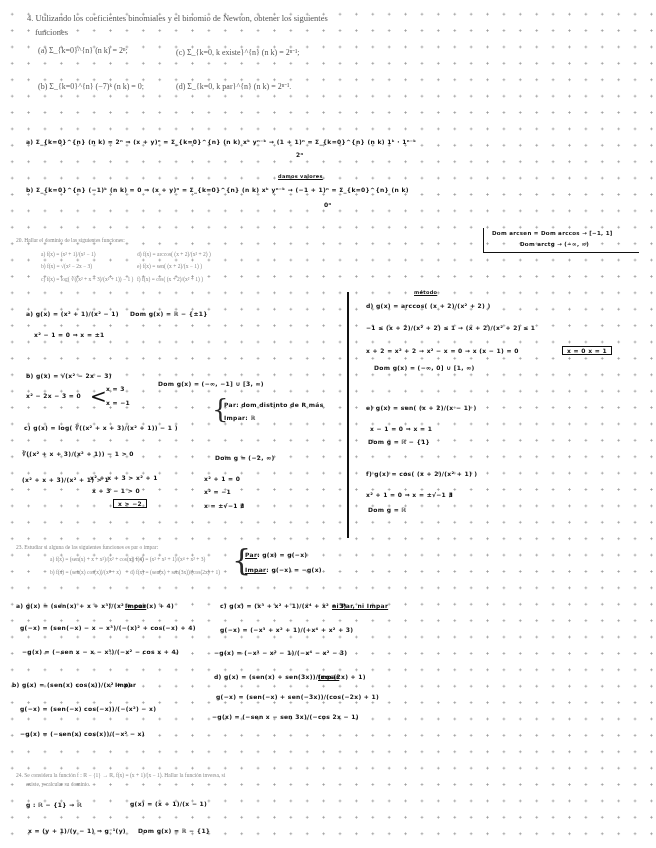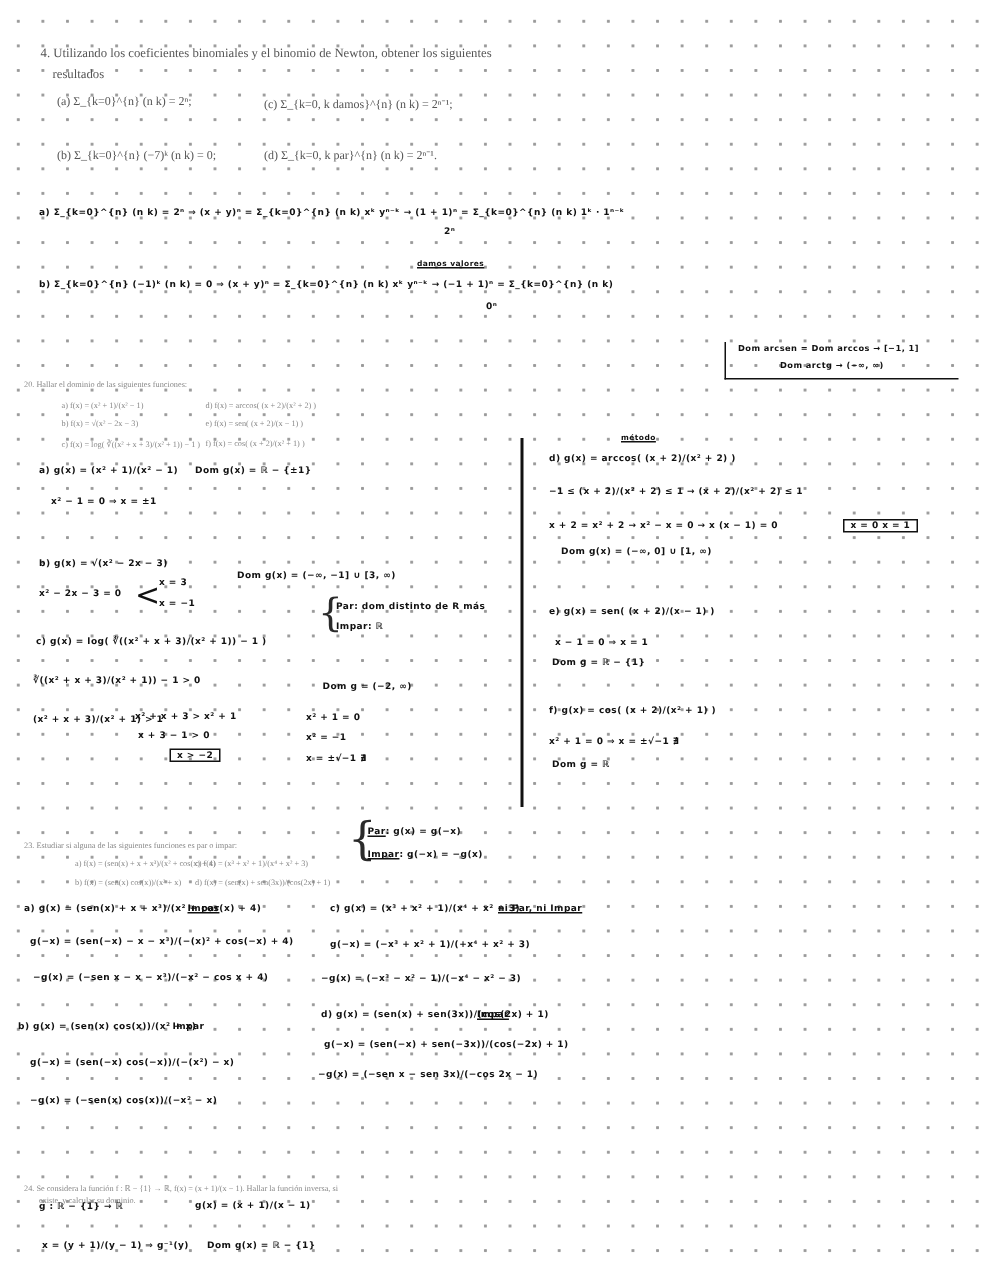--- a/index.html
+++ b/index.html
@@ -6,38 +6,38 @@
   body{
     width:656px;height:848px;overflow:hidden;position:relative;
     background-color:#ffffff;
     background-image:radial-gradient(circle, #9a9a9a 0.9px, transparent 1.1px);
     background-size:16.4px 16.4px;
     background-position:4px 6px;
     font-family:"DejaVu Serif", serif;
     color:#2a2a2a;
   }
   .abs{position:absolute;white-space:nowrap;}
-  .printed{font-family:"Liberation Serif", serif;color:#555;margin-top:17px;}
+  .printed{font-family:"Liberation Serif", serif;color:#555;}
   .hand{font-family:"DejaVu Sans", sans-serif;color:#111;font-weight:bold;letter-spacing:0.3px;}
   .p-title{font-size:8.5px;}
   .p-small{font-size:5.5px;color:#888;}
   .p-item{font-size:8px;}
   .h-sm{font-size:6px;}
   .boxed{border:1.3px solid #111;padding:0 4px;}
   .underline{text-decoration:underline;}
   .vline{position:absolute;background:#111;}
   .brace{font-family:"DejaVu Serif", serif;font-weight:normal;}
 </style>
 </head>
 <body>
 
 <div class="abs printed p-title" style="left:27px;top:13px;">4. Utilizando los coeficientes binomiales y el binomio de Newton, obtener los siguientes</div>
-<div class="abs printed p-title" style="left:35px;top:27px;">resultados</div>
+<div class="abs printed p-title" style="left:35px;top:27px;">funciones</div>
 <div class="abs printed p-item" style="left:38px;top:46px;">(a)  Σ_{k=0}^{n} (n k) = 2ⁿ;</div>
-<div class="abs printed p-item" style="left:176px;top:46px;">(c)  Σ_{k=0, k damos}^{n} (n k) = 2ⁿ⁻¹;</div>
+<div class="abs printed p-item" style="left:176px;top:46px;">(c)  Σ_{k=0, k existe}^{n} (n k) = 2ⁿ⁻¹;</div>
 <div class="abs printed p-item" style="left:38px;top:82px;">(b)  Σ_{k=0}^{n} (−7)ᵏ (n k) = 0;</div>
 <div class="abs printed p-item" style="left:176px;top:80px;">(d)  Σ_{k=0, k par}^{n} (n k) = 2ⁿ⁻¹.</div>
 
 <div class="abs hand h-sm" style="left:26px;top:138px;">a)  Σ_{k=0}^{n} (n k) = 2ⁿ   ⇒   (x + y)ⁿ = Σ_{k=0}^{n} (n k) xᵏ yⁿ⁻ᵏ   →   (1 + 1)ⁿ = Σ_{k=0}^{n} (n k) 1ᵏ · 1ⁿ⁻ᵏ</div>
 <div class="abs hand h-sm" style="left:296px;top:151px;">2ⁿ</div>
 <div class="abs hand h-sm" style="left:278px;top:173px;font-size:5px;text-decoration:underline;">damos valores</div>
 <div class="abs hand h-sm" style="left:26px;top:186px;">b)  Σ_{k=0}^{n} (−1)ᵏ (n k) = 0   ⇒   (x + y)ⁿ = Σ_{k=0}^{n} (n k) xᵏ yⁿ⁻ᵏ   →   (−1 + 1)ⁿ = Σ_{k=0}^{n} (n k)</div>
 <div class="abs hand h-sm" style="left:324px;top:201px;">0ⁿ</div>
 
 <div class="abs printed p-small" style="left:16px;top:237px;">20. Hallar el dominio de las siguientes funciones:</div>

